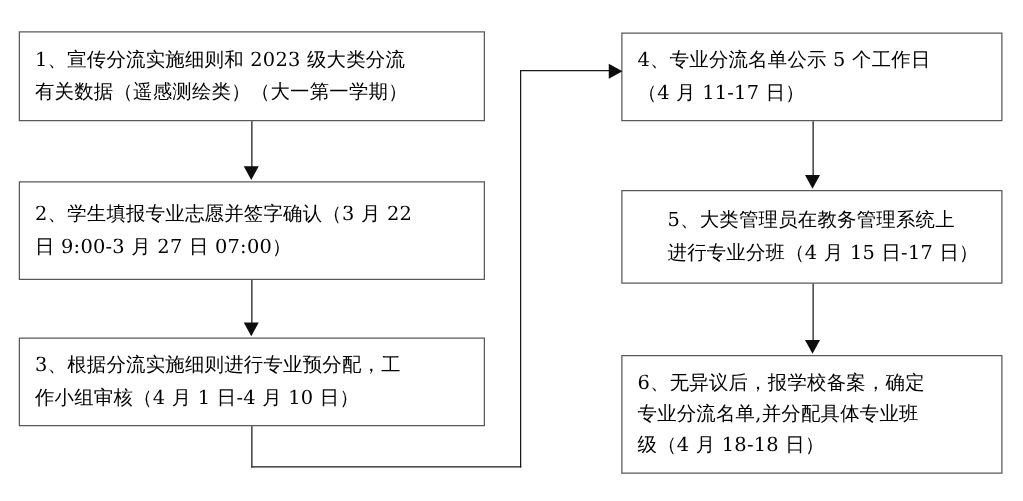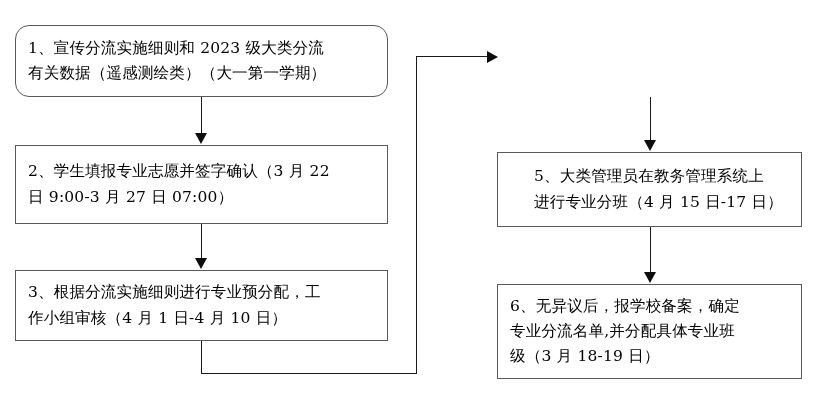--- a/index.html
+++ b/index.html
@@ -61,45 +61,49 @@
     border-top: 6px solid transparent;
     border-bottom: 6px solid transparent;
     border-left: 11px solid #0d0d0d;
   }
 </style>
 </head>
 <body>
 
 <div id="canvas">
 
-  <div class="node" id="node-1" style="left:15px; top:25px; width:373px; height:72px;border-radius:14px;">
+  <div class="node" id="node-1" style="left:15px; top:25px; width:373px; height:72px;">
     <span class="node-text">1、宣传分流实施细则和 2023 级大类分流
 有关数据（遥感测绘类）（大一第一学期）</span>
   </div>
 
   <div class="node" id="node-2" style="left:15px; top:145px; width:373px; height:79px;">
     <span class="node-text">2、学生填报专业志愿并签字确认（3 月 22
 日 9:00-3 月 27 日 07:00）</span>
   </div>
 
   <div class="node" id="node-3" style="left:15px; top:270px; width:373px; height:71px;">
     <span class="node-text">3、根据分流实施细则进行专业预分配，工
 作小组审核（4 月 1 日-4 月 10 日）</span>
   </div>
 
+  <div class="node" id="node-4" style="left:497px; top:26px; width:305px; height:71px;">
+    <span class="node-text">4、专业分流名单公示 5 个工作日
+（4 月 11-17 日）</span>
+  </div>
 
   <div class="node" id="node-5" style="left:497px; top:152px; width:305px; height:75px;padding-left:24px;">
     <span class="node-text">5、大类管理员在教务管理系统上
 进行专业分班（4 月 15 日-17 日）</span>
   </div>
 
   <div class="node" id="node-6" style="left:497px; top:284px; width:305px; height:95px;">
     <span class="node-text">6、无异议后，报学校备案，确定
 专业分流名单,并分配具体专业班
-级（3 月 18-19 日）</span>
+级（4 月 18-18 日）</span>
   </div>
 
   <div class="vline" style="left:201px; top:97px; height:37px;"></div>
   <div class="arrow-down" style="left:195px; top:133px;"></div>
 
   <div class="vline" style="left:201px; top:224px; height:35px;"></div>
   <div class="arrow-down" style="left:195px; top:258px;"></div>
 
   <div class="vline" style="left:201px; top:341px; height:33px;"></div>
   <div class="hline" style="left:201px; top:373px; width:216px;"></div>

